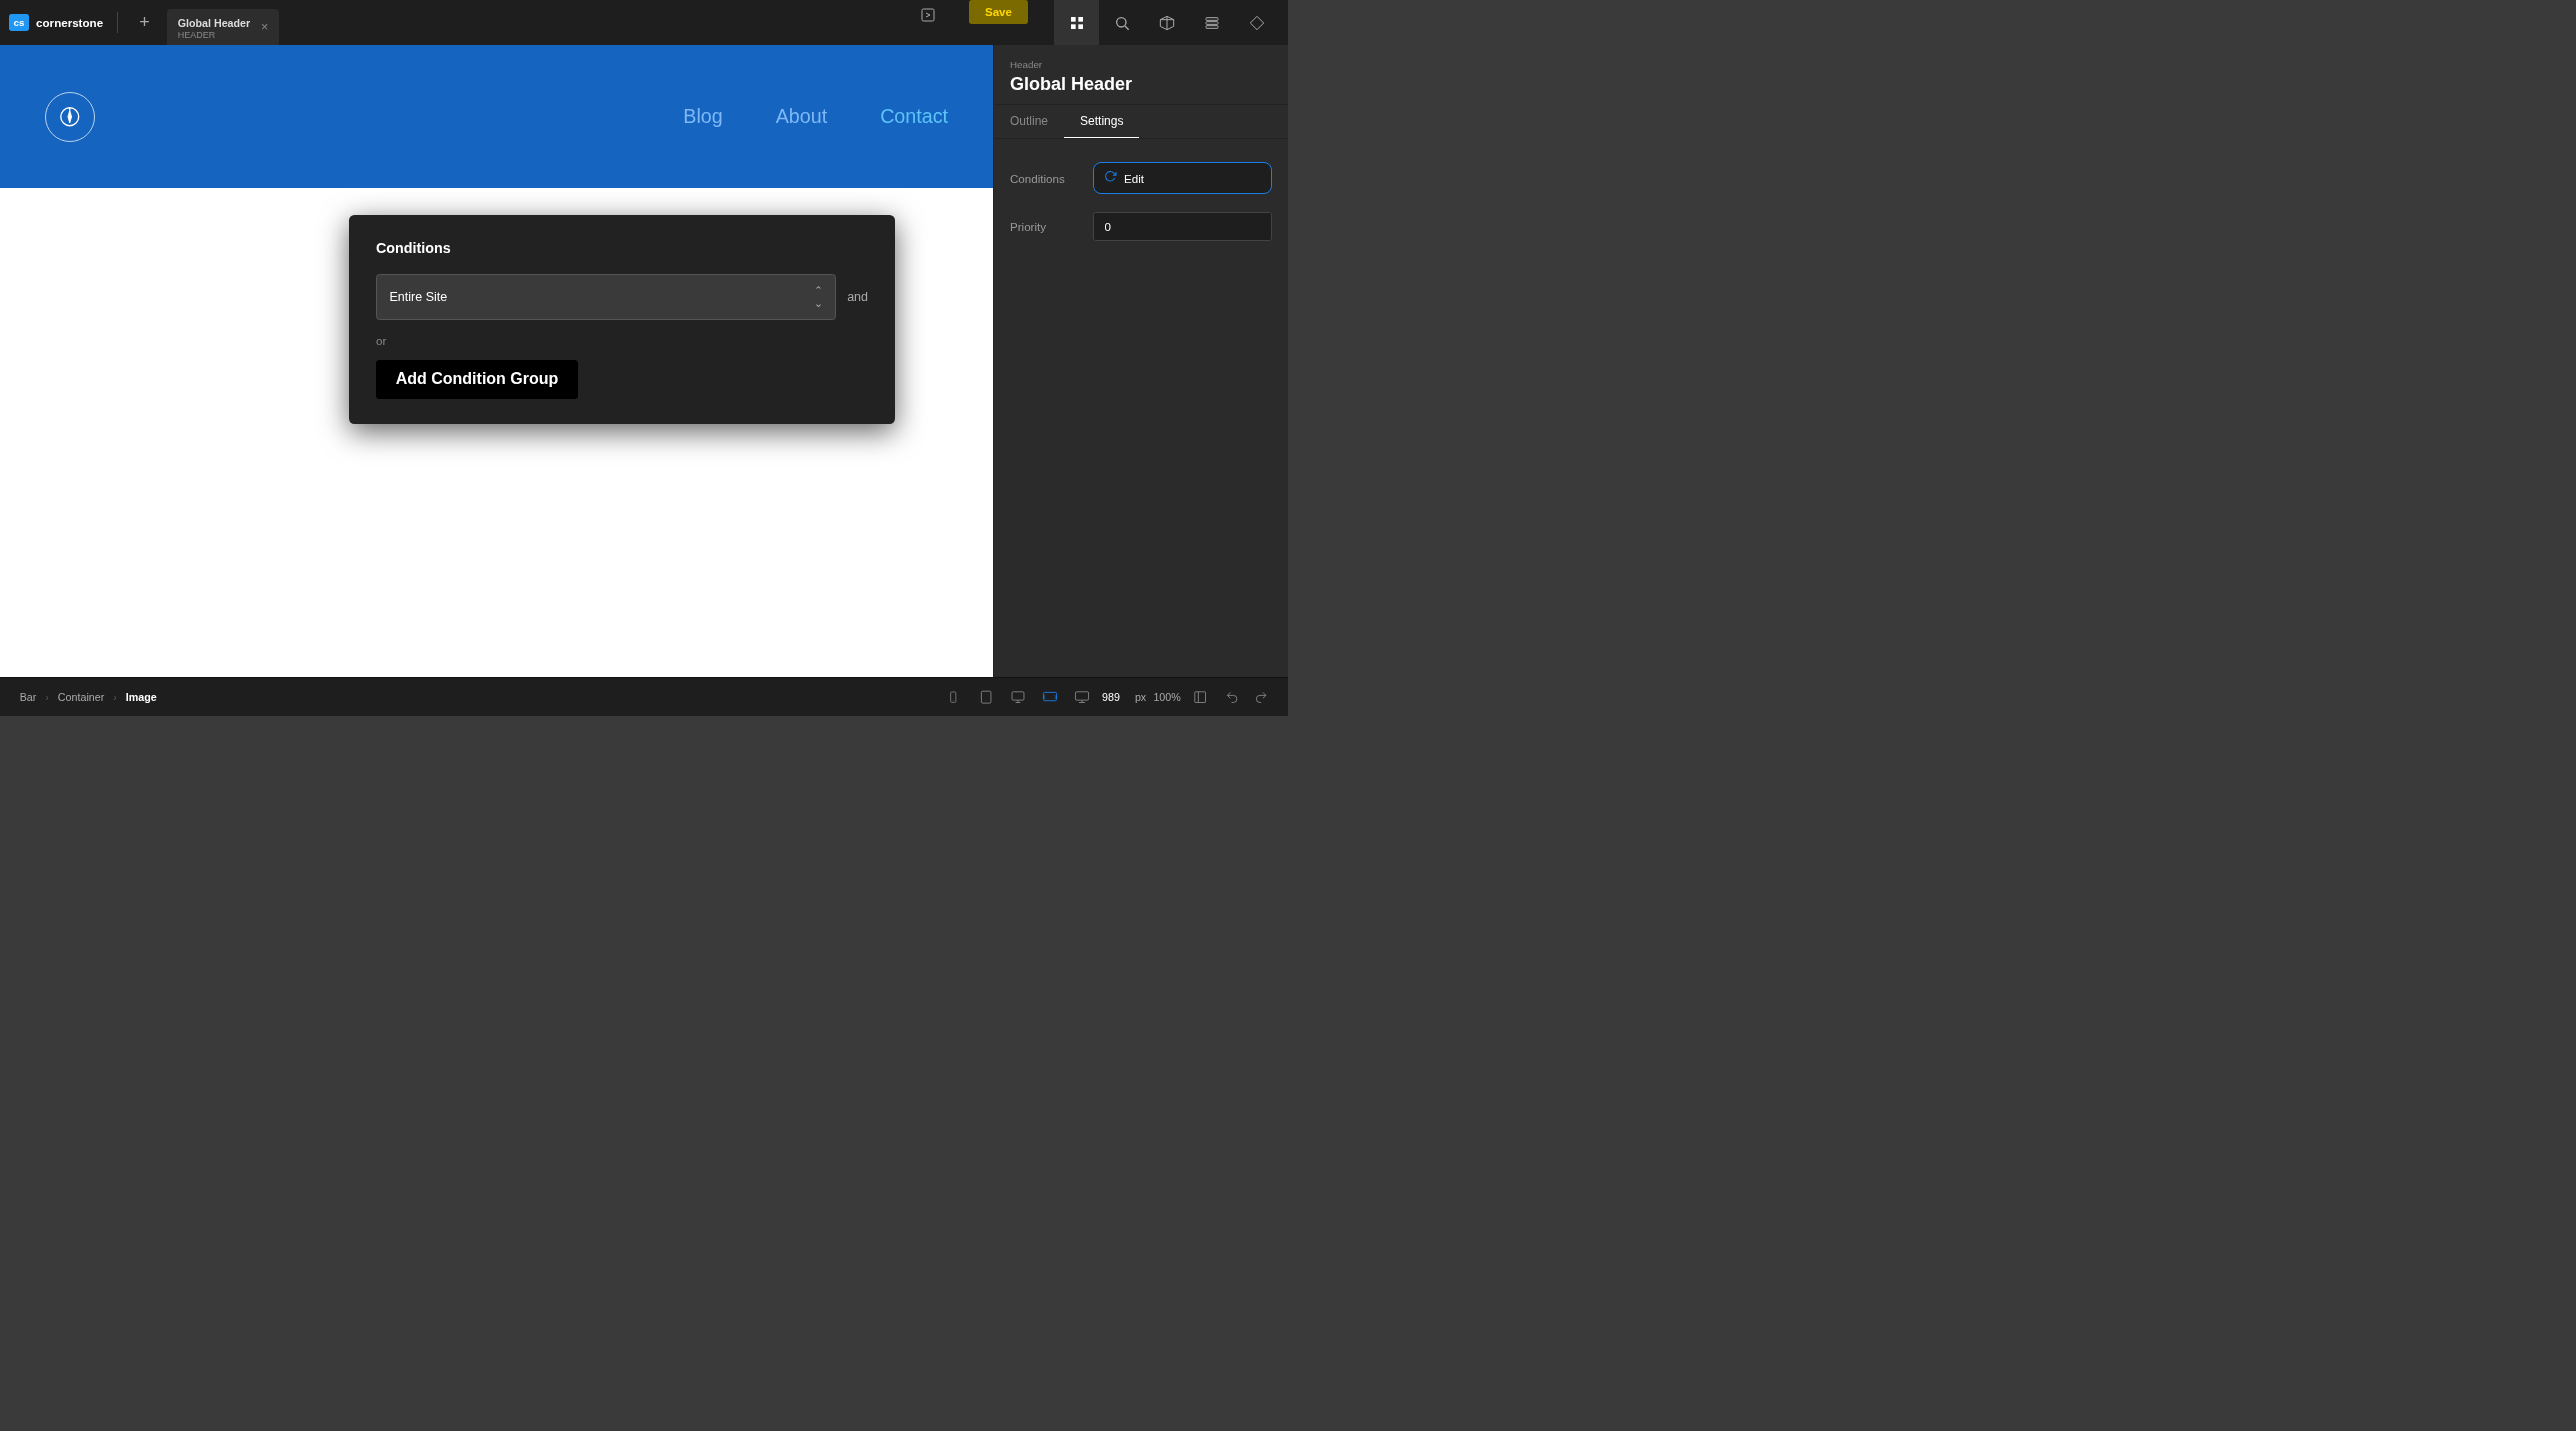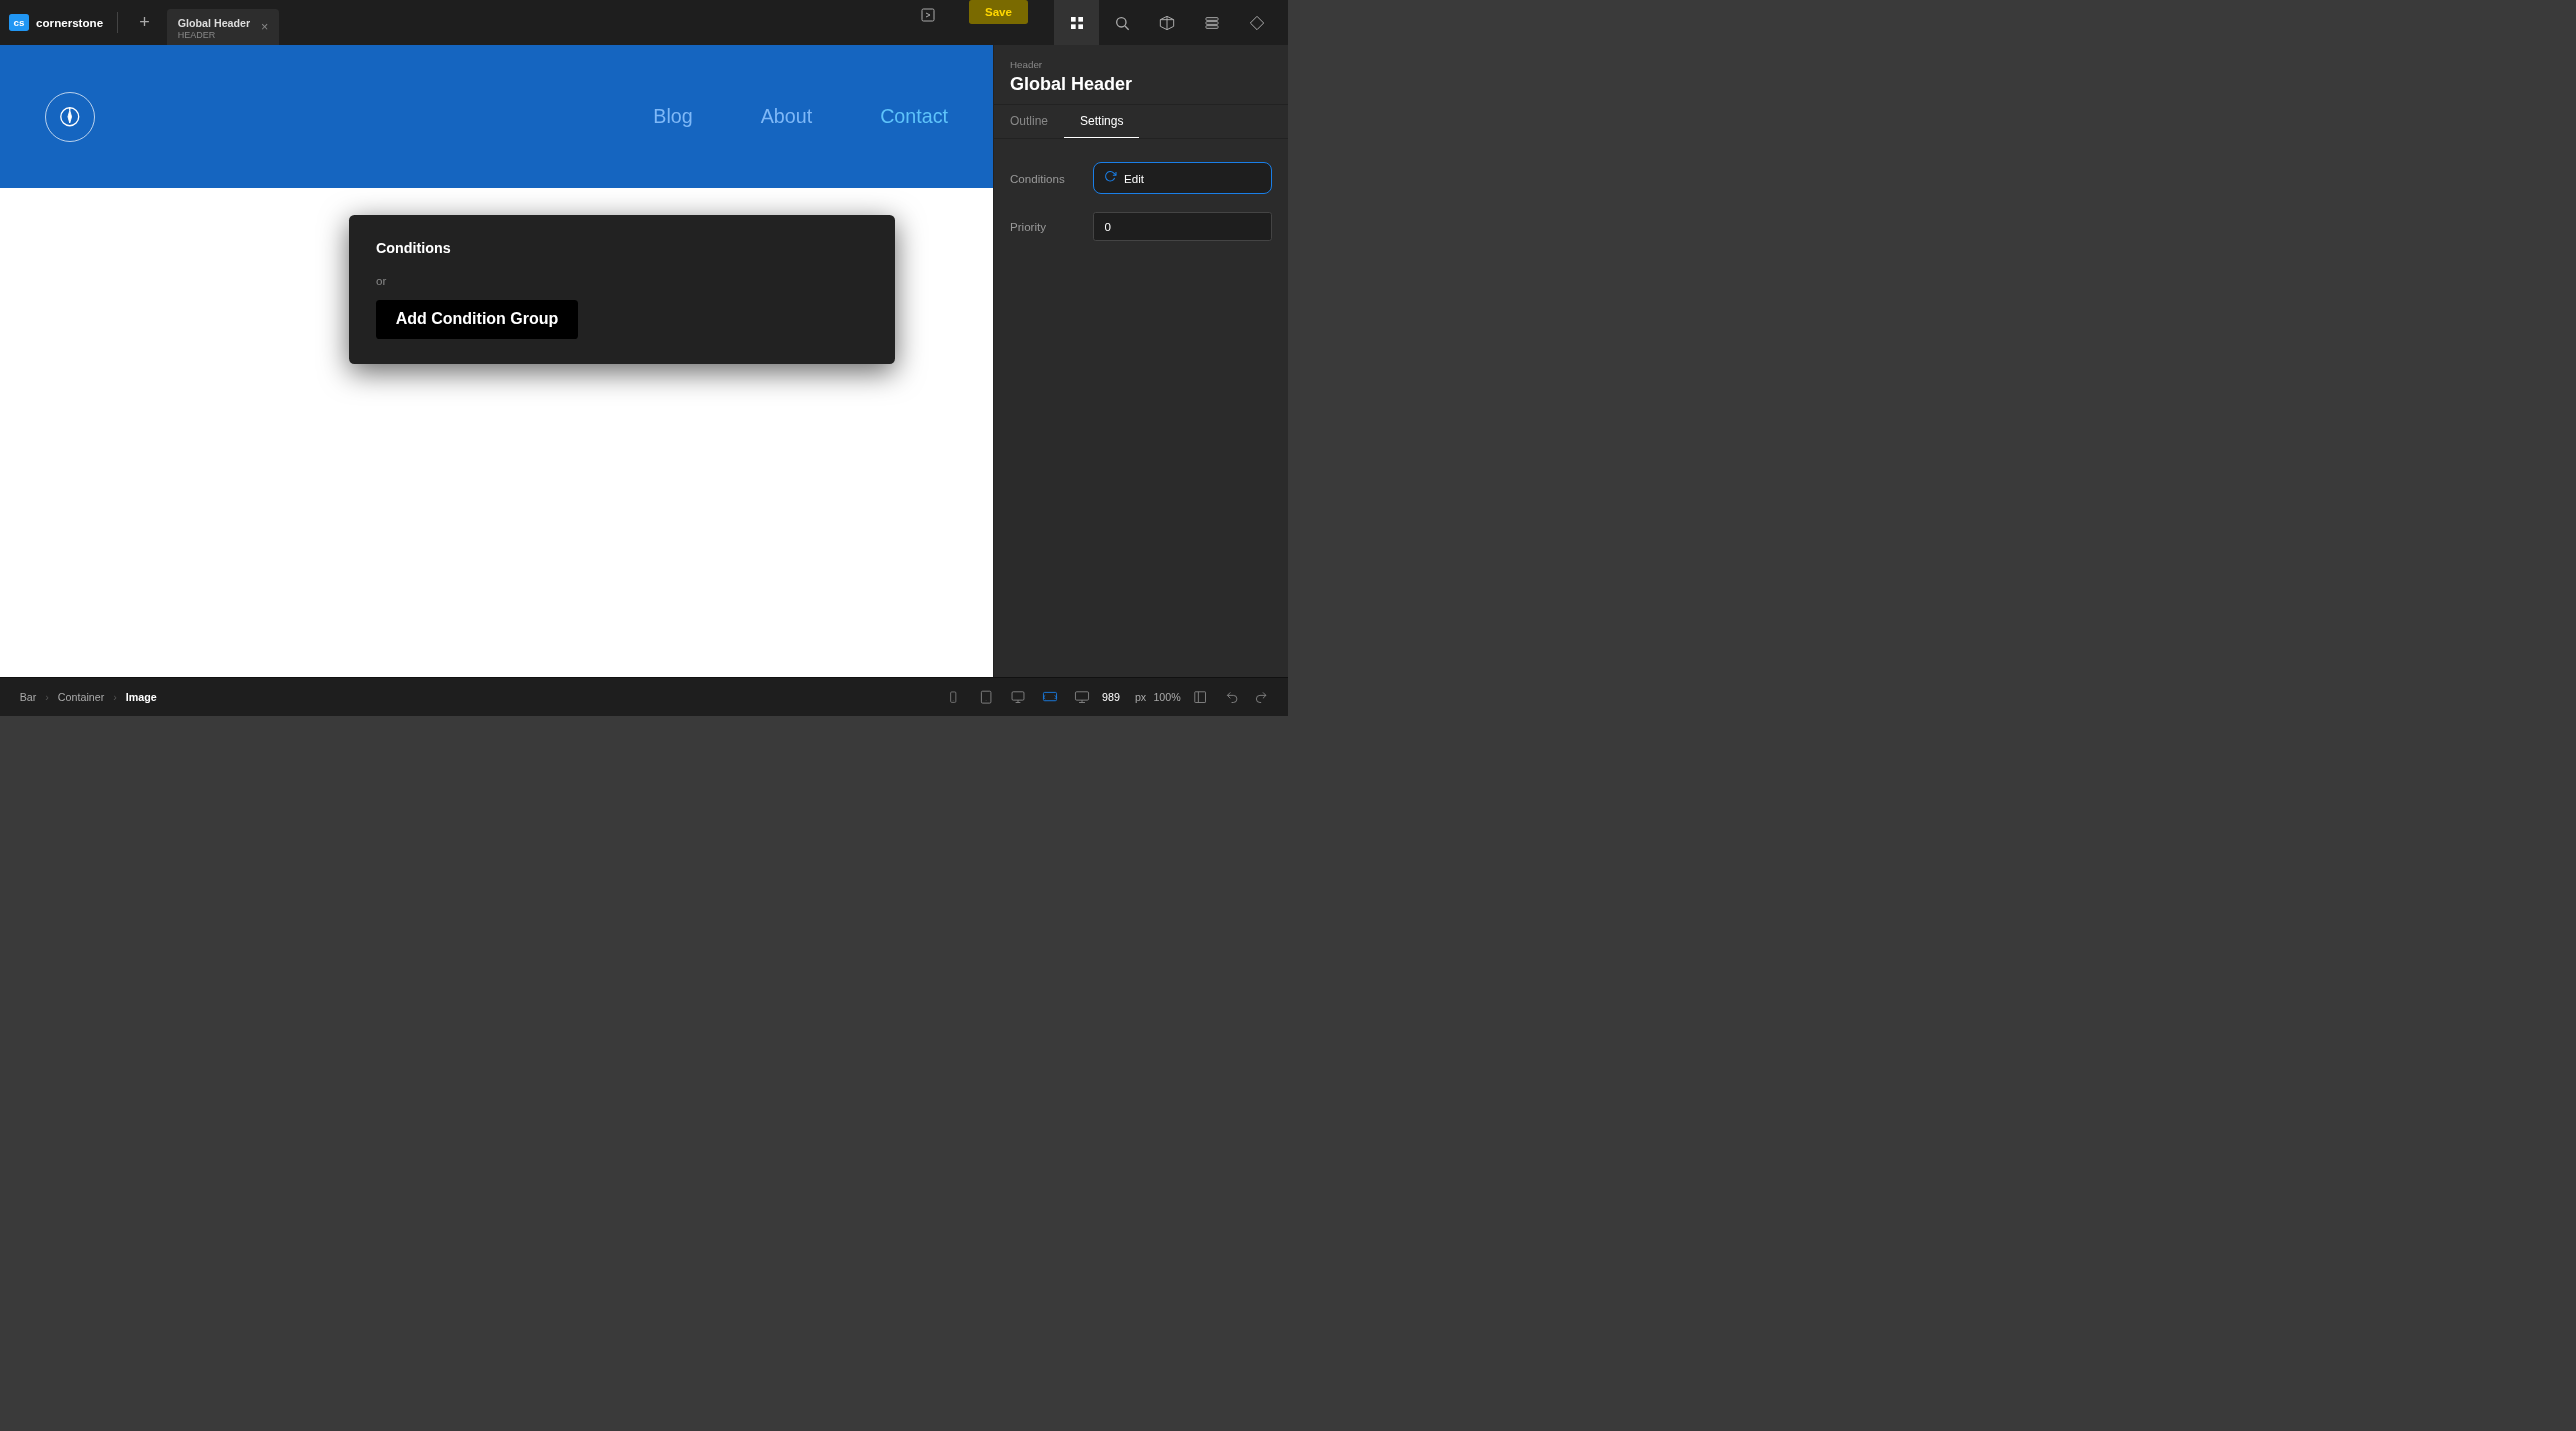--- a/index.html
+++ b/index.html
@@ -155,21 +155,21 @@
       border: 1.8px solid rgba(255,255,255,0.7);
       border-radius: 50%;
       display: flex;
       align-items: center;
       justify-content: center;
       color: white;
       font-size: 19.7px;
     }
     .nav-links {
       display: flex;
-      gap: 68px;
+      gap: 53px;
       margin-left: auto;
     }
     .nav-link {
       color: #7eb8f7;
       font-size: 19.7px;
       font-weight: 400;
       cursor: pointer;
     }
 
     
@@ -486,20 +486,27 @@
         <span class="nav-link">Blog</span>
         <span class="nav-link">About</span>
         <span class="nav-link" style="color:#5ec3fa;">Contact</span>
       </div>
     </div>
 
     <div class="content-area"></div>
 
     <div class="conditions-popup">
       <div class="conditions-title">Conditions</div>
+      <div class="condition-row">
+        <div class="condition-select">
+          <span>Entire Site</span>
+          <span class="condition-select-arrow">⌃<br>⌄</span>
+        </div>
+        <span class="and-label">and</span>
+      </div>
       <div class="or-label">or</div>
       <button class="add-condition-btn">Add Condition Group</button>
     </div>
   </div>
 
   <div class="right-panel">
     <div class="right-panel-header">
       <div class="panel-breadcrumb">Header</div>
       <div class="panel-title">Global Header</div>
     </div>

